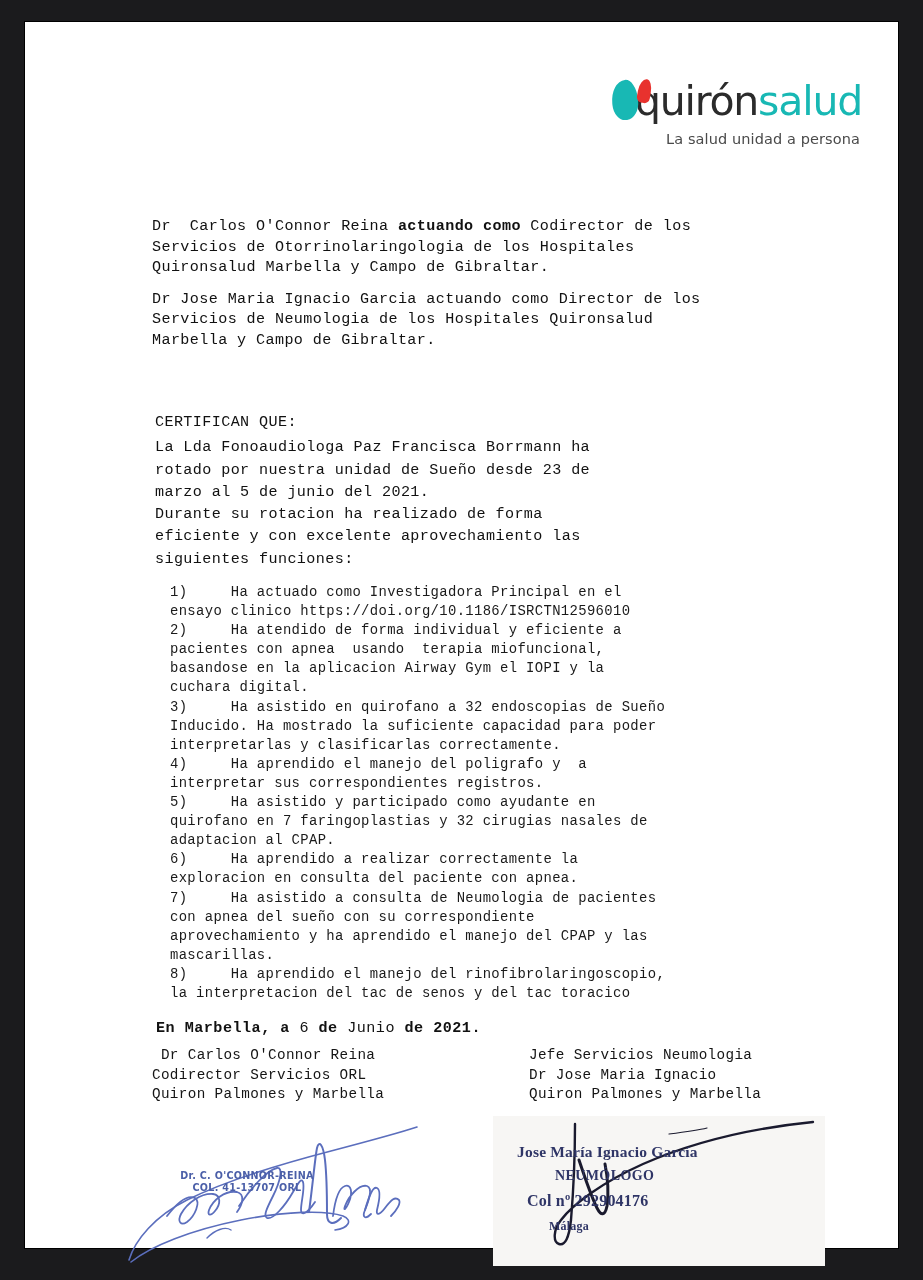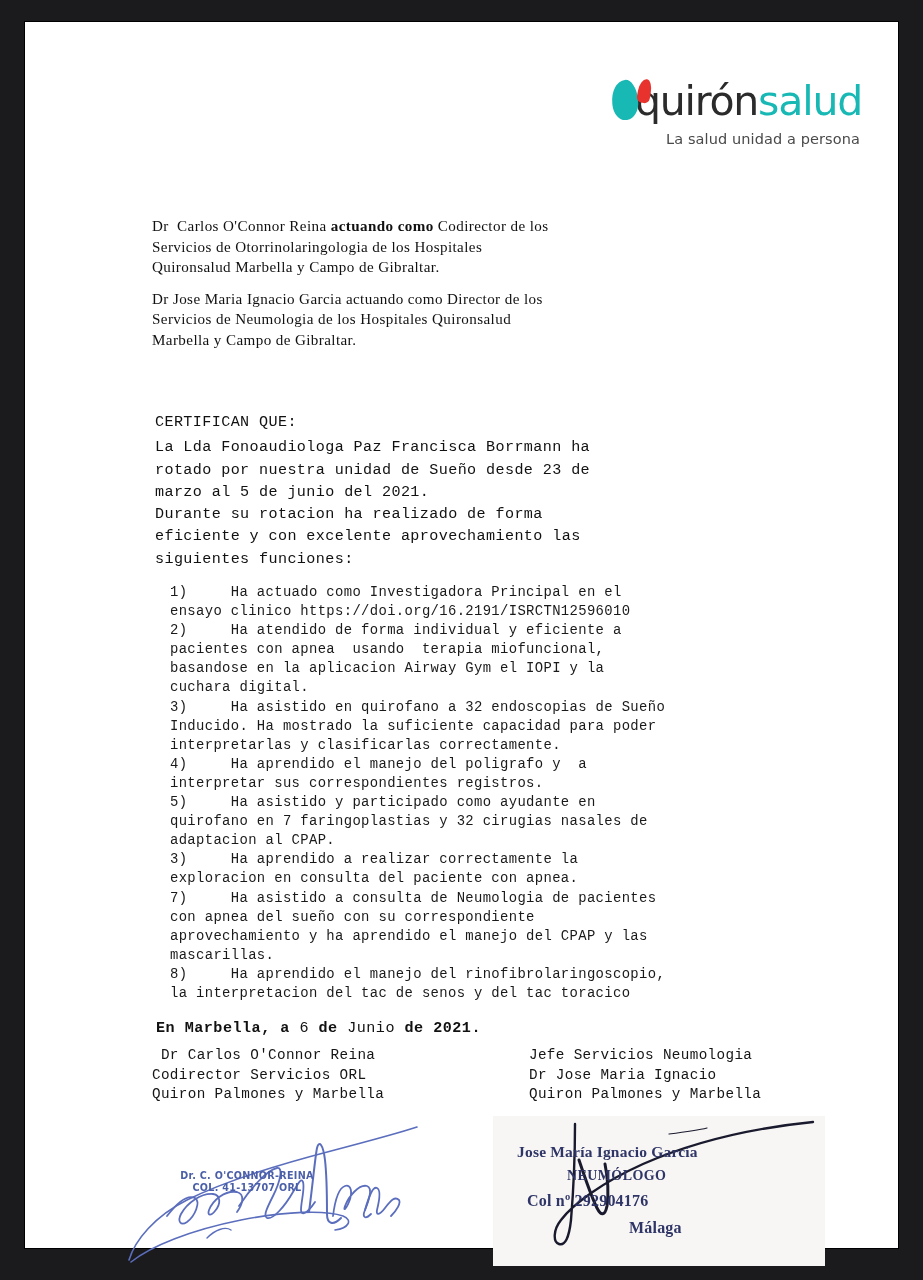--- a/index.html
+++ b/index.html
@@ -85,21 +85,20 @@
     padding-right: 2px;
   }
 
   
   #doc-body {
     position: absolute;
     left: 127px;
     top: 194px;
     width: 680px;
     color: #111111;
-    font-family: Liberation Serif, serif;
   }
   .para {
     font-size: 15.1px;
     line-height: 20.6px;
     letter-spacing: 0.4px;
     white-space: pre-wrap;
     margin: 0;
   }
   .para.spaced { margin-top: 11px; }
   .bold { font-weight: 700; }
@@ -210,23 +209,23 @@
     position: absolute;
     left: 24px;
     top: 32px;
     width: 260px;
     font-family: "Liberation Serif", "DejaVu Serif", serif;
     font-weight: 700;
     color: #2f3566;
     line-height: 1;
   }
   .stamp-right .s-l1 { font-size: 15.5px; letter-spacing: 0.2px; }
-  .stamp-right .s-l2 { font-size: 14px; margin-top: 9px; margin-left: 50px; letter-spacing: 0.4px; }
+  .stamp-right .s-l2 { font-size: 14px; margin-top: 9px; margin-left: 38px; letter-spacing: 0.4px; }
   .stamp-right .s-l3 { font-size: 16px; margin-top: 10px; margin-left: 10px; letter-spacing: 0.2px; }
-  .stamp-right .s-l4 { font-size: 16px; margin-top: 11px; margin-left: 112px; letter-spacing: 0.2px; }
+  .stamp-right .s-l4 { font-size: 12px; margin-top: 11px; margin-left: 32px; letter-spacing: 0.2px; }
 </style>
 </head>
 <body>
 
 <div id="page-sheet">
 
   <div id="logo-block">
     <div class="logo-row">
       <div class="logo-mark">
         <div class="leaf-teal"></div>
@@ -251,34 +250,34 @@
     <p class="certify-line">La Lda Fonoaudiologa Paz Francisca Borrmann ha
 rotado por nuestra unidad de Sueño desde 23 de
 marzo al 5 de junio del 2021.
 Durante su rotacion ha realizado de forma
 eficiente y con excelente aprovechamiento las
 siguientes funciones:</p>
   </div>
 
   <div id="task-list">
     <p class="task-item">1)     Ha actuado como Investigadora Principal en el
-ensayo clinico https://doi.org/16.2191/ISRCTN12596010</p>
+ensayo clinico https://doi.org/10.1186/ISRCTN12596010</p>
     <p class="task-item">2)     Ha atendido de forma individual y eficiente a
 pacientes con apnea  usando  terapia miofuncional,
 basandose en la aplicacion Airway Gym el IOPI y la
 cuchara digital.</p>
     <p class="task-item">3)     Ha asistido en quirofano a 32 endoscopias de Sueño
 Inducido. Ha mostrado la suficiente capacidad para poder
 interpretarlas y clasificarlas correctamente.</p>
     <p class="task-item">4)     Ha aprendido el manejo del poligrafo y  a
 interpretar sus correspondientes registros.</p>
     <p class="task-item">5)     Ha asistido y participado como ayudante en
 quirofano en 7 faringoplastias y 32 cirugias nasales de
 adaptacion al CPAP.</p>
-    <p class="task-item">3)     Ha aprendido a realizar correctamente la
+    <p class="task-item">6)     Ha aprendido a realizar correctamente la
 exploracion en consulta del paciente con apnea.</p>
     <p class="task-item">7)     Ha asistido a consulta de Neumologia de pacientes
 con apnea del sueño con su correspondiente
 aprovechamiento y ha aprendido el manejo del CPAP y las
 mascarillas.</p>
     <p class="task-item">8)     Ha aprendido el manejo del rinofibrolaringoscopio,
 la interpretacion del tac de senos y del tac toracico</p>
   </div>
 
   <div id="closing-line"><span class="bold">En Marbella, a </span><span>6</span><span class="bold"> de </span><span>Junio</span><span class="bold"> de 2021.</span></div>

